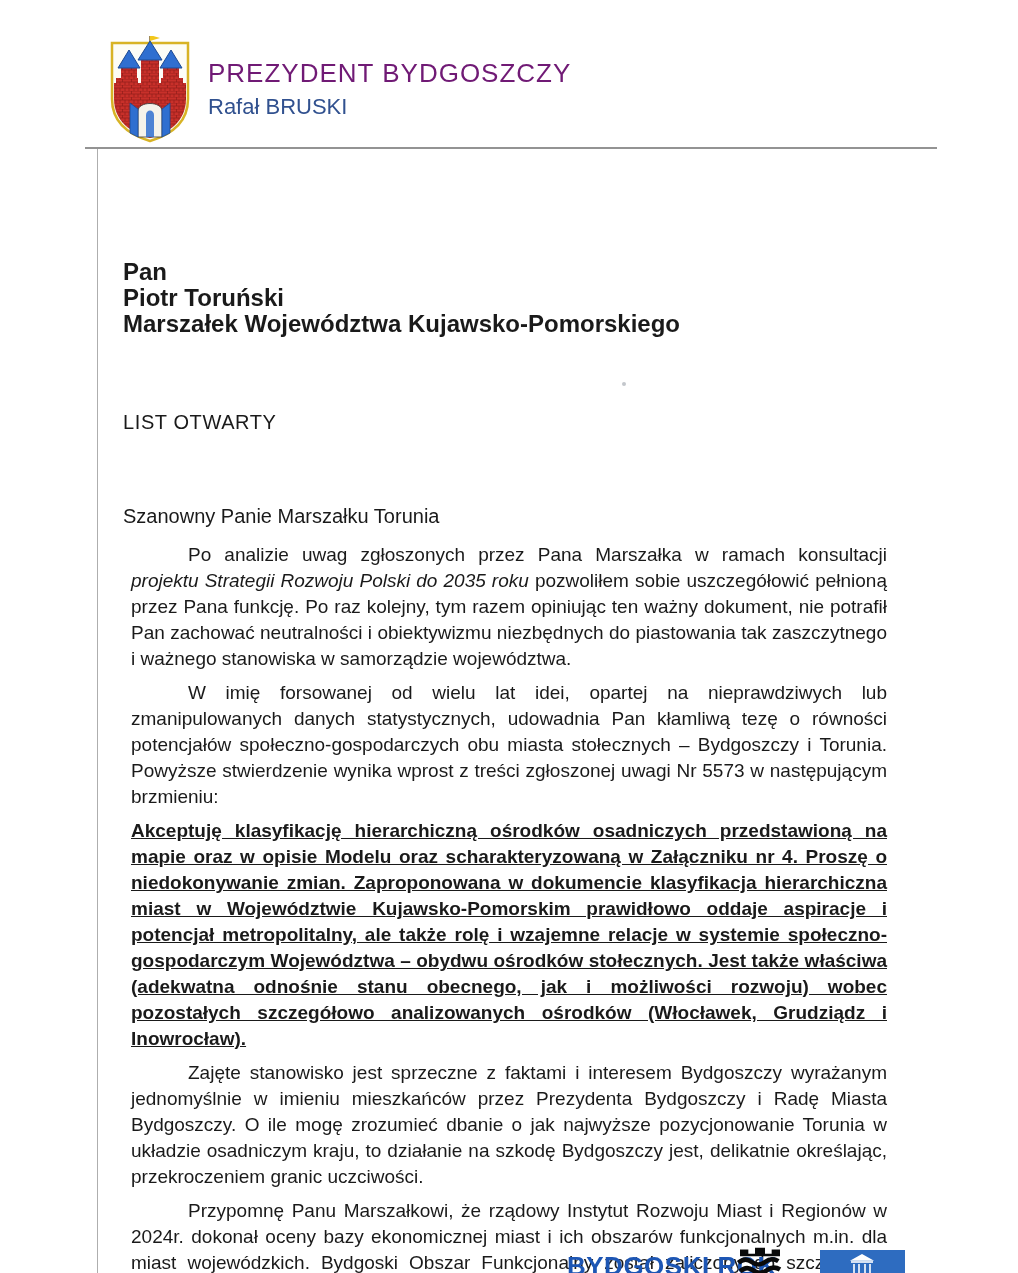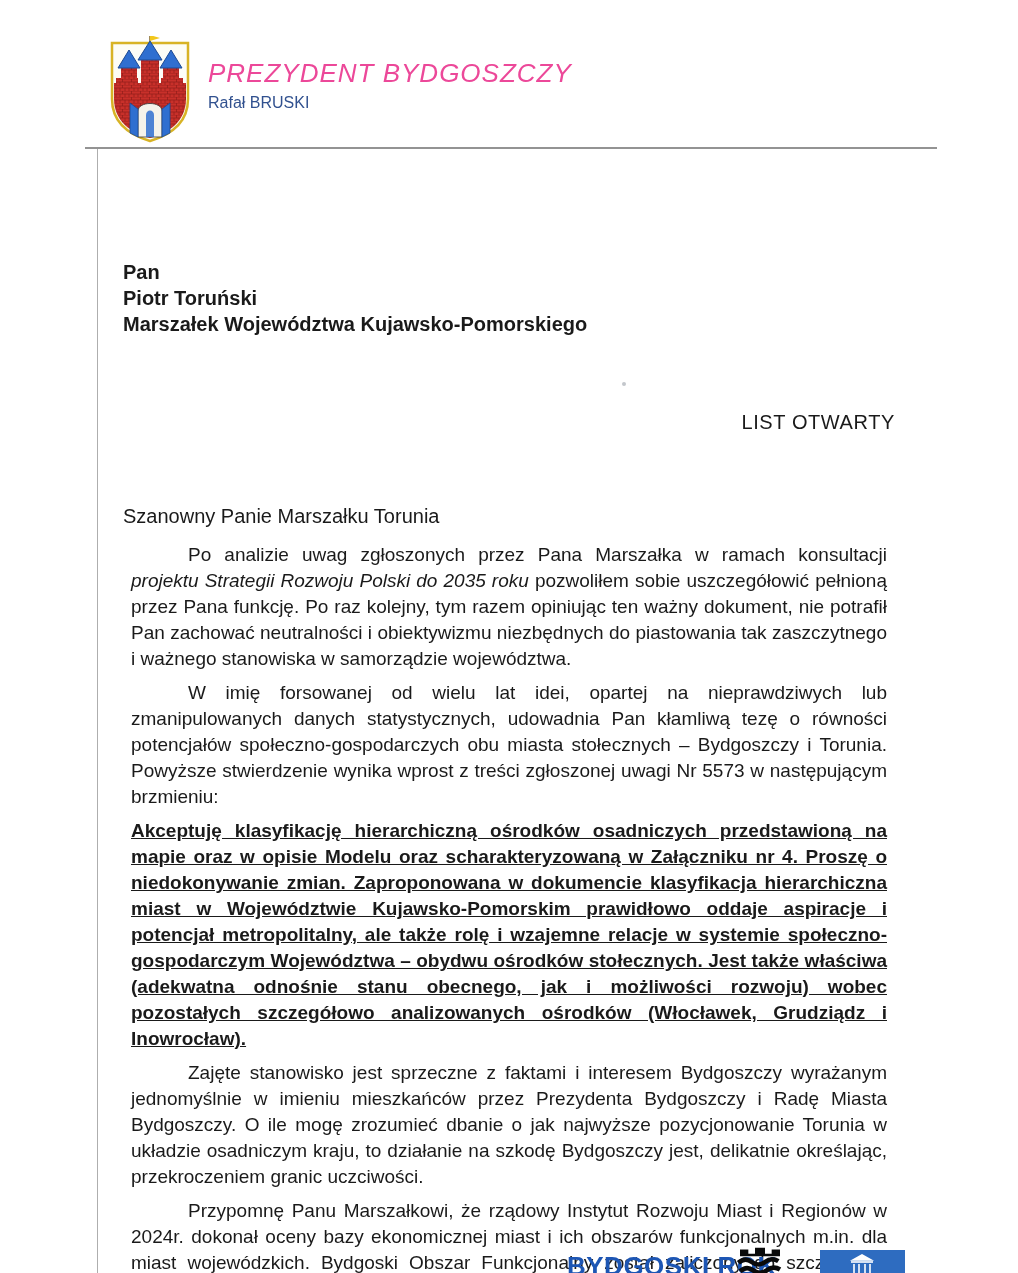--- a/index.html
+++ b/index.html
@@ -8,34 +8,34 @@
     width:1018px;height:1273px;
     background:#ffffff;
     overflow:hidden;
     font-family:"Liberation Sans", sans-serif;
     color:#1a1a1a;
     margin:0 auto;
   }
   
   .crest{position:absolute;left:100px;top:36px;width:100px;height:110px;}
   .lh-text{position:absolute;left:208px;top:58px;}
-  .lh-title{font-size:26px;letter-spacing:1px;color:#ec4899;font-weight:400;font-style:italic;}
-  .lh-sub{font-size:16px;color:#31518f;margin-top:5px;font-weight:400;}
+  .lh-title{font-size:26px;letter-spacing:1px;color:#701a75;font-weight:400;}
+  .lh-sub{font-size:22px;color:#31518f;margin-top:5px;font-weight:400;}
   .h-rule{position:absolute;left:85px;top:147px;width:852px;height:0;
           border-top:2px solid #6f6f6f;opacity:.75;}
   .fold-line{position:absolute;left:97px;top:149px;height:1124px;width:0;
           border-left:1px solid #9a9a9a;opacity:.8;}
   .scan-dot{position:absolute;left:622px;top:382px;width:4px;height:4px;
           background:#c3c7cc;border-radius:50%;}
   
   .meta{position:absolute;left:123px;top:161px;font-size:20px;line-height:31px;}
-  .recipient{position:absolute;left:123px;top:259px;font-size:20px;line-height:26px;font-weight:700;}
+  .recipient{position:absolute;left:123px;top:259px;font-size:24px;line-height:26px;font-weight:700;}
   
   .letter-title{position:absolute;left:123px;top:411px;width:772px;
-          text-align:right;font-size:20px;letter-spacing:.6px;}
+          text-align:left;font-size:20px;letter-spacing:.6px;}
   .salutation{position:absolute;left:123px;top:462px;font-size:20px;margin-top:43px;}
   .body-text{position:absolute;left:123px;top:534px;width:772px;
           font-size:19px;line-height:26px;text-align:justify;}
   .body-text p{margin:8px;}
   .ind{text-indent:57px;}
   .bold-quote{font-weight:700;text-decoration:underline;}
   i.cite{font-style:italic;}
   
   .footer-campaign{position:absolute;left:567px;top:1251px;
           font-size:26px;font-weight:700;letter-spacing:.5px;color:#1d56b4;}

